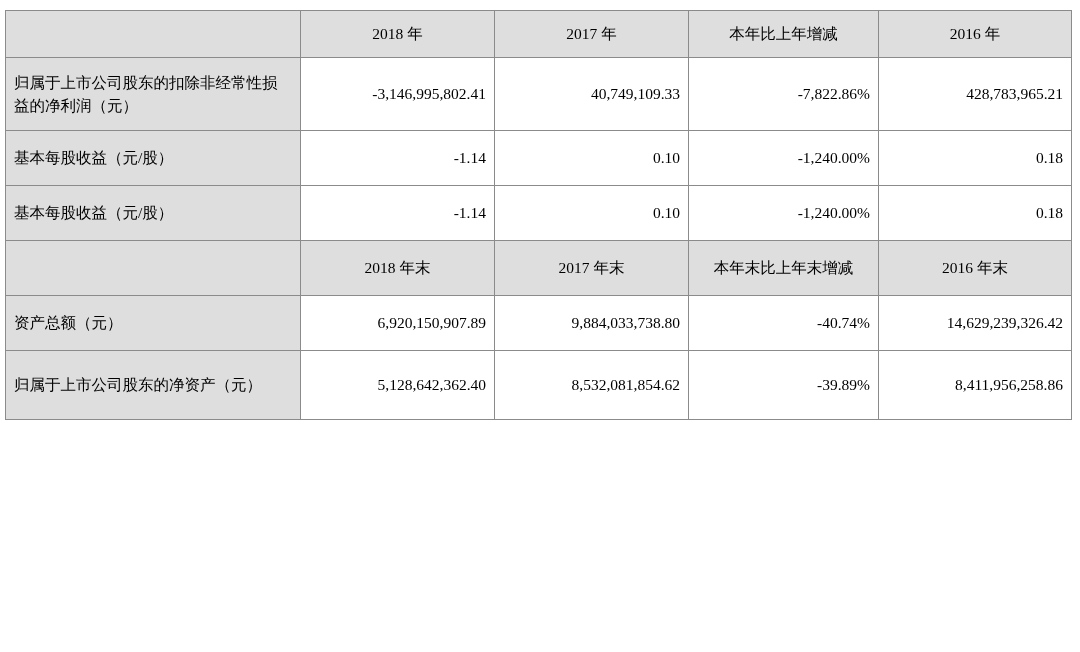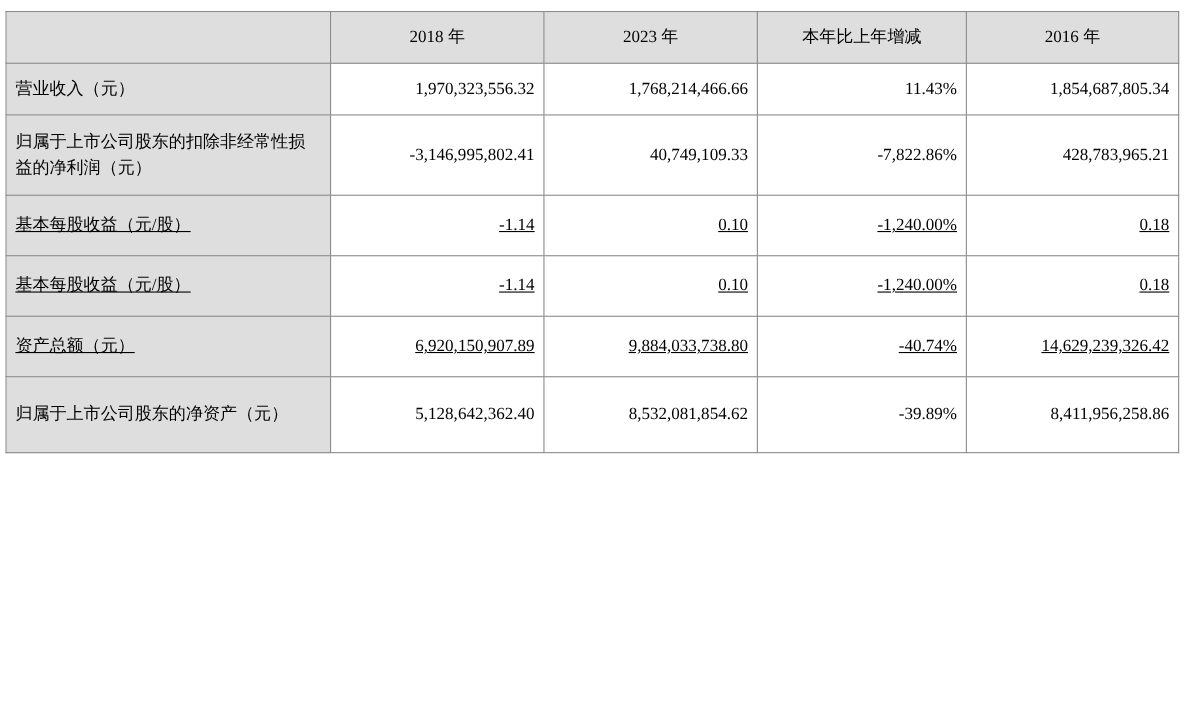--- a/index.html
+++ b/index.html
@@ -56,50 +56,43 @@
   }
   td.num {
     background: #ffffff;
     text-align: right;
     font-size: 15.5px;
     white-space: nowrap;
   }
   tr.r-tall td { height: 56px; }
   tr.r-xtall td { height: 60px; }
   tr.r-norm td { height: 34px; }
-  tr.r-mid td { height: 42px; text-decoration: underline; }
+  tr.r-mid td { height: 42px; }
 </style>
 </head>
 <body>
 
 <div id="sheet">
   <table class="fin">
     <colgroup>
       <col class="c0">
         <col class="c1">
         <col class="c2">
         <col class="c3">
         <col class="c4">
     </colgroup>
     <tbody>
       <tr class="hdr r-norm">
         <td class="blank"></td>
         <td>2018 年</td>
-        <td>2023 年</td>
+        <td>2017 年</td>
         <td>本年比上年增减</td>
         <td>2016 年</td>
       </tr>
 
-      <tr class="r-norm">
-        <td class="label">营业收入（元）</td>
-        <td class="num">1,970,323,556.32</td>
-        <td class="num">1,768,214,466.66</td>
-        <td class="num">11.43%</td>
-        <td class="num">1,854,687,805.34</td>
-      </tr>
 
 
       <tr class="r-xtall">
         <td class="label">归属于上市公司股东的扣除非经常性损益的净利润（元）</td>
         <td class="num">-3,146,995,802.41</td>
         <td class="num">40,749,109.33</td>
         <td class="num">-7,822.86%</td>
         <td class="num">428,783,965.21</td>
       </tr>
 
@@ -114,20 +107,27 @@
 
       <tr class="r-mid">
         <td class="label">基本每股收益（元/股）</td>
         <td class="num">-1.14</td>
         <td class="num">0.10</td>
         <td class="num">-1,240.00%</td>
         <td class="num">0.18</td>
       </tr>
 
 
+      <tr class="hdr r-mid">
+        <td class="blank"></td>
+        <td>2018 年末</td>
+        <td>2017 年末</td>
+        <td>本年末比上年末增减</td>
+        <td>2016 年末</td>
+      </tr>
 
       <tr class="r-mid">
         <td class="label">资产总额（元）</td>
         <td class="num">6,920,150,907.89</td>
         <td class="num">9,884,033,738.80</td>
         <td class="num">-40.74%</td>
         <td class="num">14,629,239,326.42</td>
       </tr>
 
       <tr class="r-tall">

